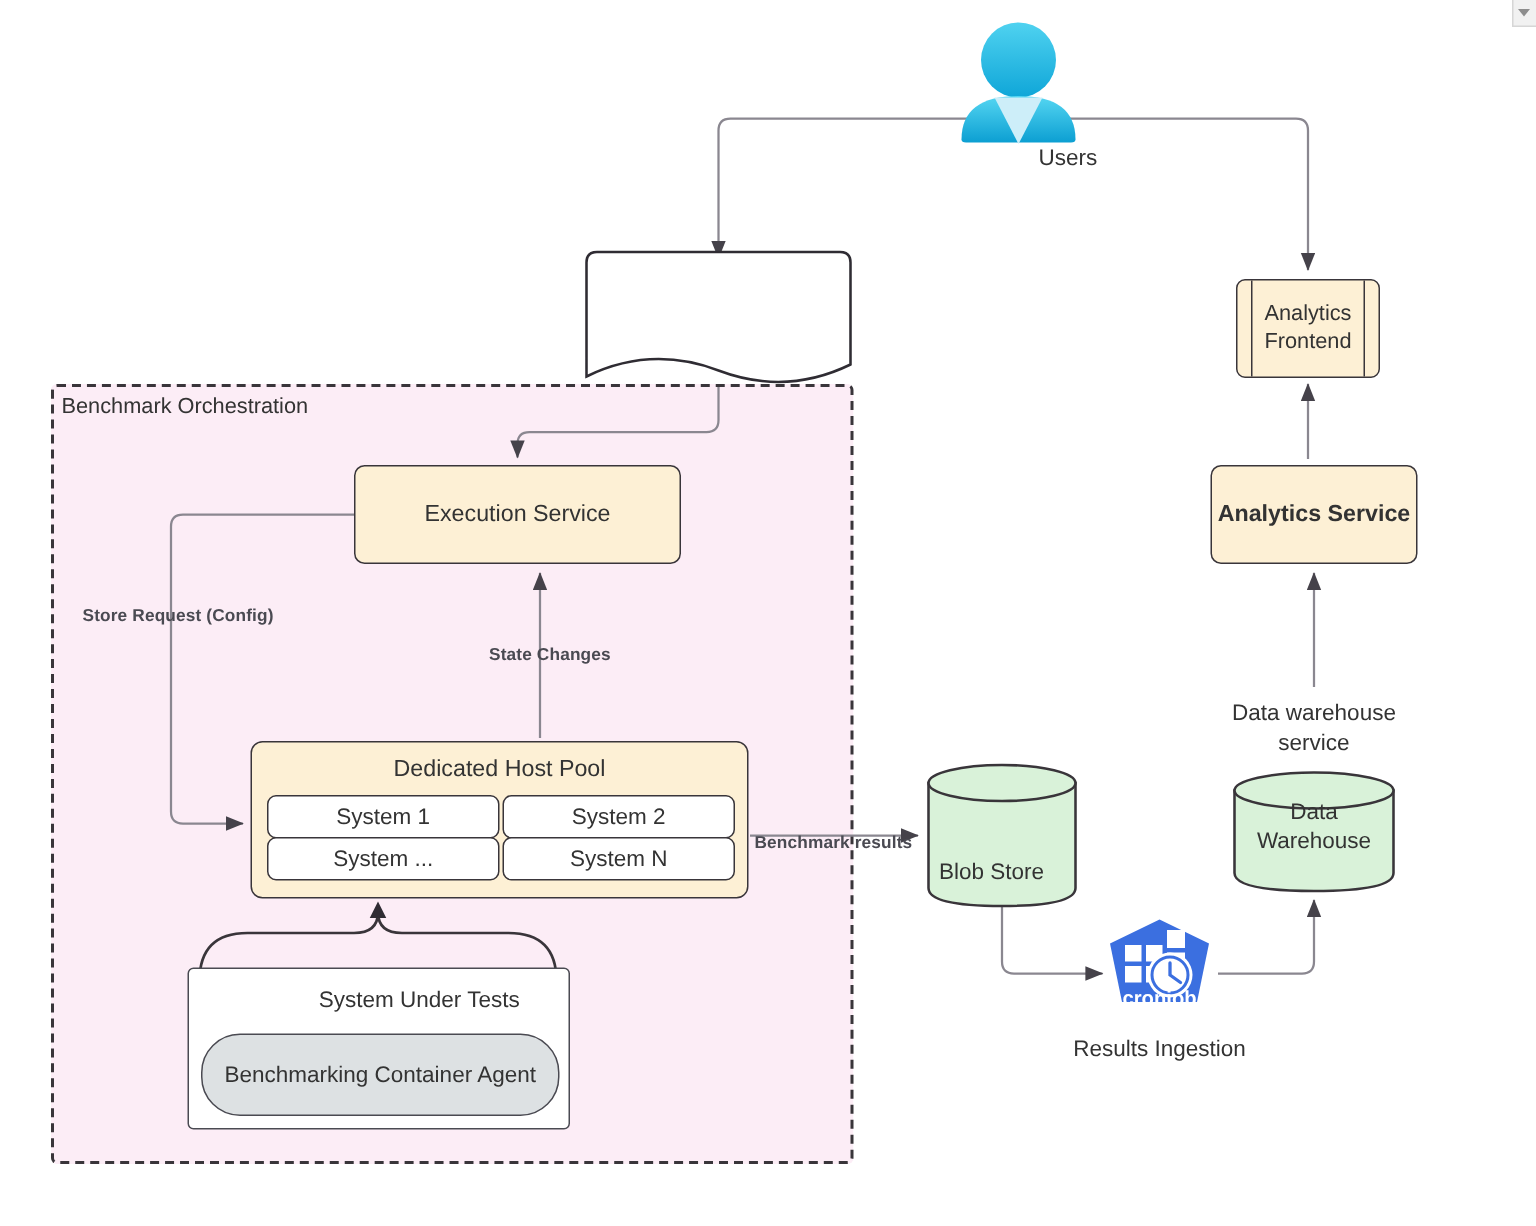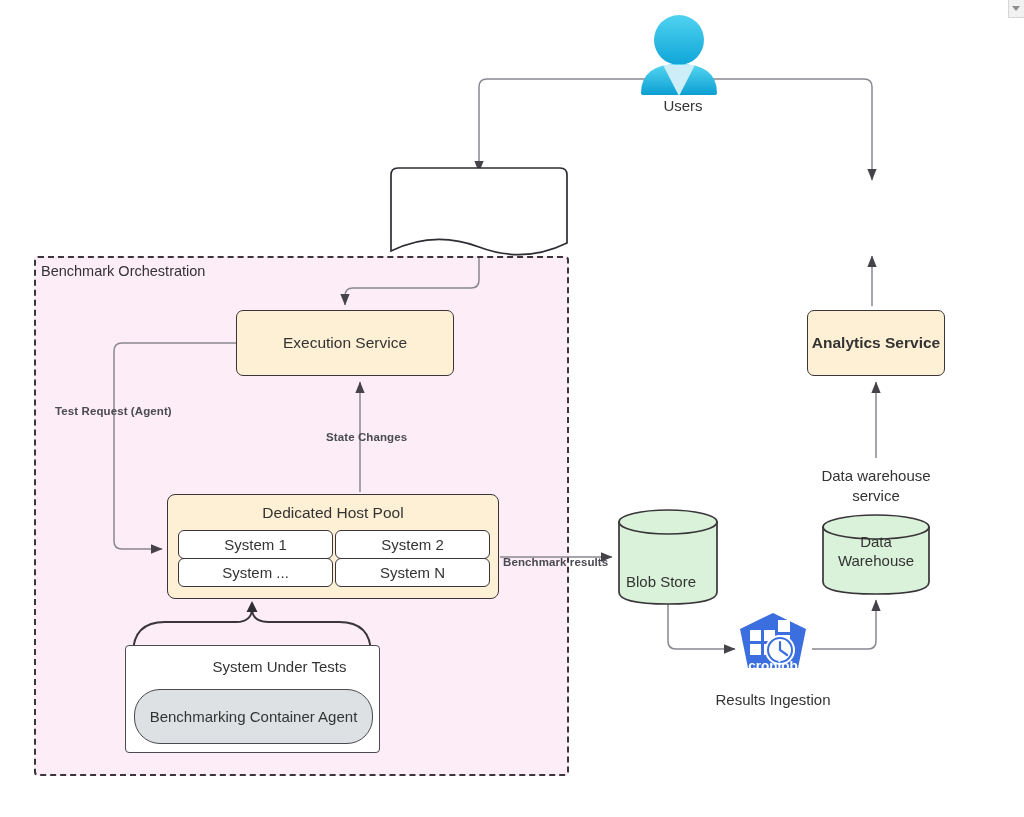--- a/index.html
+++ b/index.html
@@ -144,21 +144,21 @@
       <rect x="750" y="644" width="11" height="11" fill="#ffffff"></rect>
       <rect x="764" y="644" width="11" height="11" fill="#ffffff"></rect>
       <rect x="778" y="620" width="12" height="12" fill="#ffffff"></rect>
       <rect x="778" y="635" width="12" height="12" fill="#ffffff"></rect>
       <circle cx="780" cy="650" r="15" fill="#ffffff"></circle>
       <circle cx="780" cy="650" r="12" fill="none" stroke="#3b6fe0" stroke-width="2"></circle>
       <path d="M780,642 L780,650 L787,655" fill="none" stroke="#3b6fe0" stroke-width="2.2" stroke-linecap="round"></path>
     </g>
   </svg>
 
-  <div id="users-label" class="plain-label" style="left:633px;top:97px;width:100px;">Users</div>
+  <div id="users-label" class="plain-label" style="left:662px;top:97px;width:100px;">Users</div>
 
 
   <div class="node tan" style="left:236px;top:310px;width:218px;height:66px;">
     <span class="lbl">Execution Service</span>
   </div>
 
   <div id="host-pool" style="left:167px;top:494px;width:332px;height:105px;">
     <div id="host-pool-title" style="left:0;top:9px;">Dedicated Host Pool</div>
     <div class="sysbox" style="left:10px;top:35px;width:155px;height:29px;">System 1</div>
     <div class="sysbox" style="left:167px;top:35px;width:155px;height:29px;">System 2</div>
@@ -183,21 +183,29 @@
   </div>
   <div class="cyl-text" style="left:823px;top:533px;width:106px;">
     <span>Data</span><br>
     <span>Warehouse</span>
   </div>
 
   <div class="node tan" style="left:807px;top:310px;width:138px;height:66px;font-weight:bold;">
     <span class="lbl">Analytics Service</span>
   </div>
 
-
-  <div class="edge-label" style="left:55px;top:405px;">Test Request (Agent)</div>
+  <div class="component" style="left:824px;top:186px;width:96px;height:66px;">
+    <span class="cbar" style="left:9px;"></span>
+    <span class="cbar" style="right:9px;"></span>
+    <span class="lbl-sm">
+      <span>Analytics</span><br>
+      <span>Frontend</span>
+    </span>
+  </div>
+
+  <div class="edge-label" style="left:55px;top:405px;">Store Request (Config)</div>
   <div class="edge-label" style="left:326px;top:431px;">State Changes</div>
   <div class="edge-label" style="left:503px;top:556px;">Benchmark results</div>
 
   <div id="scroll-artifact">
     <span class="tri"></span>
   </div>
 </div>
 
 </body></html>

